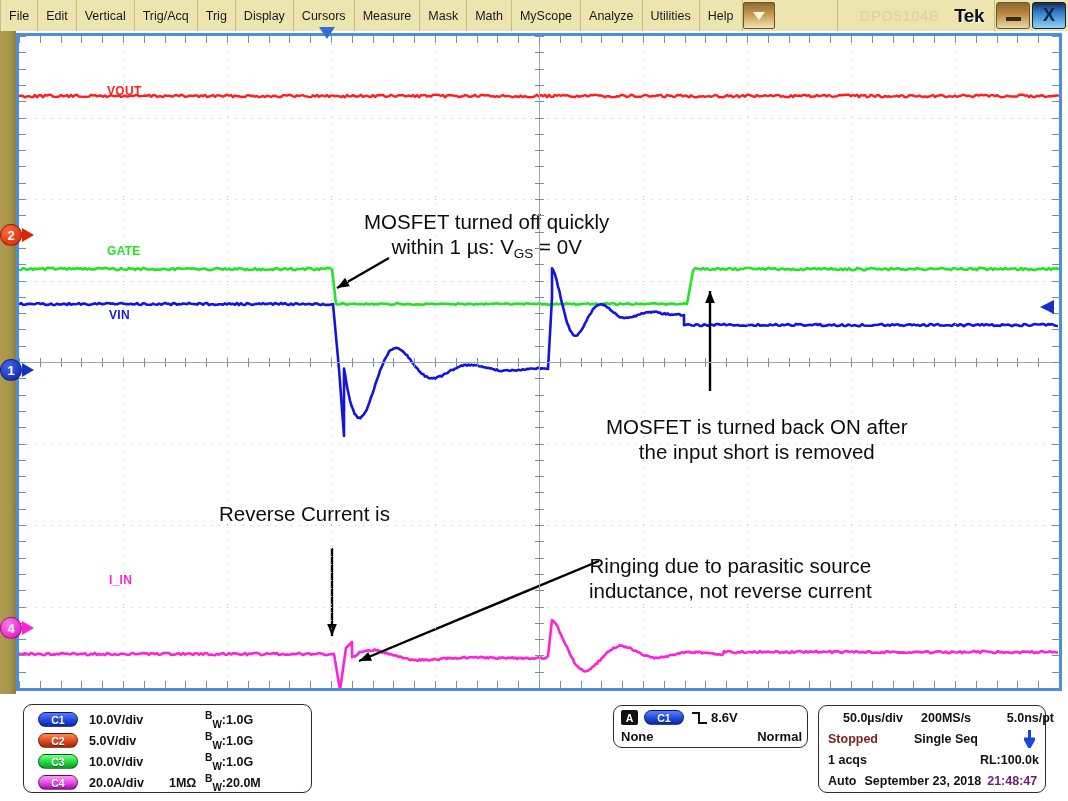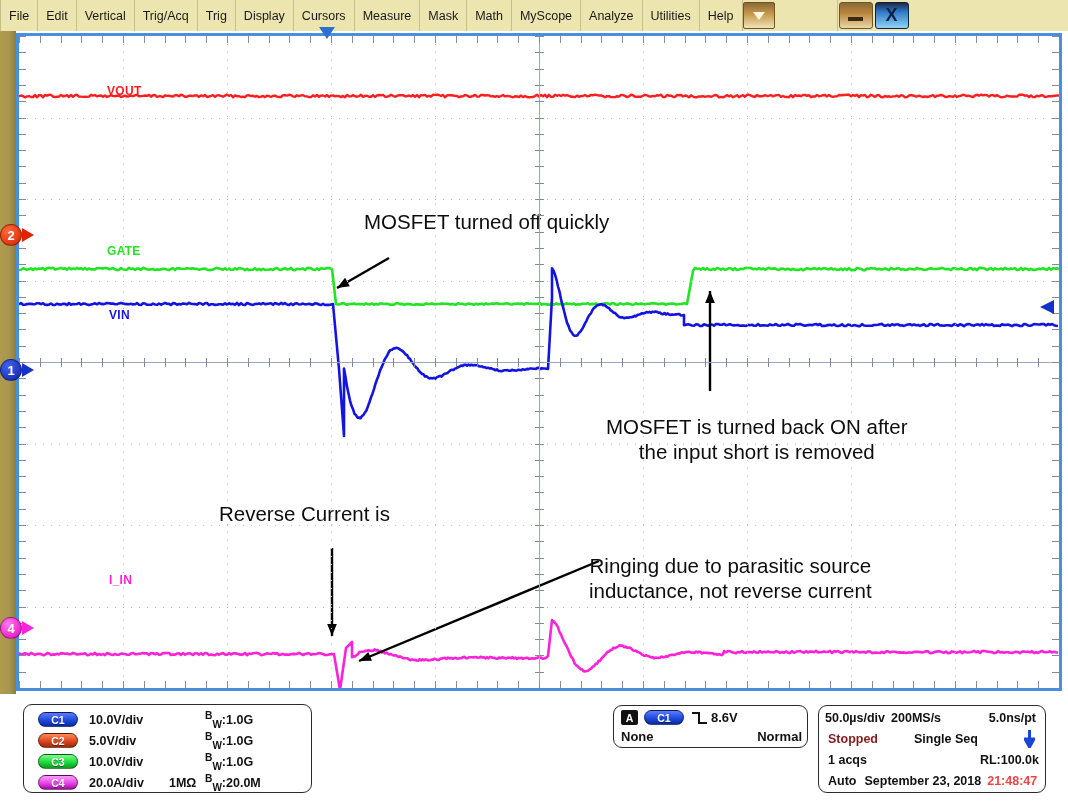--- a/index.html
+++ b/index.html
@@ -136,21 +136,21 @@
   .bw{font-weight:bold;}
   .bw sub{font-size:0.8em;}
   .bw .b{font-size:0.82em;vertical-align:super;}
   #trig-box .ro-row{font-size:13px;}
   .a-badge{
     display:inline-flex;align-items:center;justify-content:center;
     width:17px;height:15px;background:#111;color:#fff;
     font-size:10.5px;font-weight:bold;border-radius:2px;
   }
   .cyan{color:#7f1d1d;}
-  .blue-t{color:#ef4444;}
+  .blue-t{color:#701a75;}
 </style>
 </head>
 <body>
 
 <div id="menubar">
   <div class="menu-item">File</div>
   <div class="menu-item">Edit</div>
   <div class="menu-item">Vertical</div>
   <div class="menu-item">Trig/Acq</div>
   <div class="menu-item">Trig</div>
@@ -160,20 +160,24 @@
   <div class="menu-item">Mask</div>
   <div class="menu-item">Math</div>
   <div class="menu-item">MyScope</div>
   <div class="menu-item">Analyze</div>
   <div class="menu-item">Utilities</div>
   <div class="menu-item">Help</div>
   <div id="menu-dropdown-btn">
       <div class="tri"></div>
     </div>
   <div id="menu-spacer1"></div>
+  <div id="menu-spacer2">
+    <span id="model-watermark">DPO5104B</span>
+    <span id="tek-logo">Tek</span>
+  </div>
   <div id="min-btn">
       <div class="bar"></div>
     </div>
   <div id="close-btn">X</div>
 </div>
 
 <div id="left-rail"></div>
 <div id="left-rail-bottom"></div>
 <div id="right-rail"></div>
 
@@ -205,20 +209,21 @@
         </svg>
 
       <span class="wf-label" style="left:88px;top:48px;color:#ff1d1d;">VOUT</span>
       <span class="wf-label" style="left:88px;top:208px;color:#22e522;">GATE</span>
       <span class="wf-label" style="left:90px;top:272px;color:#1414e0;">VIN</span>
       <span class="wf-label" style="left:90px;top:537px;color:#ff22d8;">I_IN</span>
 
 
       <div class="anno center" style="left:345px;top:173px;">
         <div>MOSFET turned off quickly</div>
+        <div>within 1 µs: V<sub>GS</sub> = 0V</div>
       </div>
 
       <div class="anno center" style="left:587px;top:378px;">
         <div>MOSFET is turned back ON after</div>
         <div>the input short is removed</div>
       </div>
 
       <div class="anno center" style="left:200px;top:465px;">
         <div>Reverse Current is</div>
       </div>
@@ -565,21 +570,21 @@
     </svg>
     <span style="margin-left:3px;">8.6V</span>
   </div>
   <div class="ro-row" style="position:absolute;left:7px;top:23px;width:181px;justify-content:space-between;">
     <span>None</span>
     <span>Normal</span>
   </div>
 </div>
 
 <div class="readout-box" style="left:818px;top:705px;width:228px;height:88px;">
-  <div class="ro-row" style="position:absolute;left:6px;top:5px;width:211px;">
+  <div class="ro-row" style="position:absolute;left:24px;top:5px;width:211px;gap:12px;">
     <span>50.0µs/div</span>
     <span style="margin-left:6px;">200MS/s</span>
     <span style="position:absolute;right:0;">5.0ns/pt</span>
   </div>
   <div class="ro-row" style="position:absolute;left:9px;top:26px;width:211px;">
     <span class="cyan">Stopped</span>
     <span style="margin-left:36px;">Single Seq</span>
     <svg width="11" height="18" style="position:absolute;right:4px;top:-2px;">
       <path d="M5.5 0 V11 M5.5 17 L1 9 H10 Z" stroke="#1a46d8" stroke-width="3" fill="#1a46d8"></path>
     </svg>

